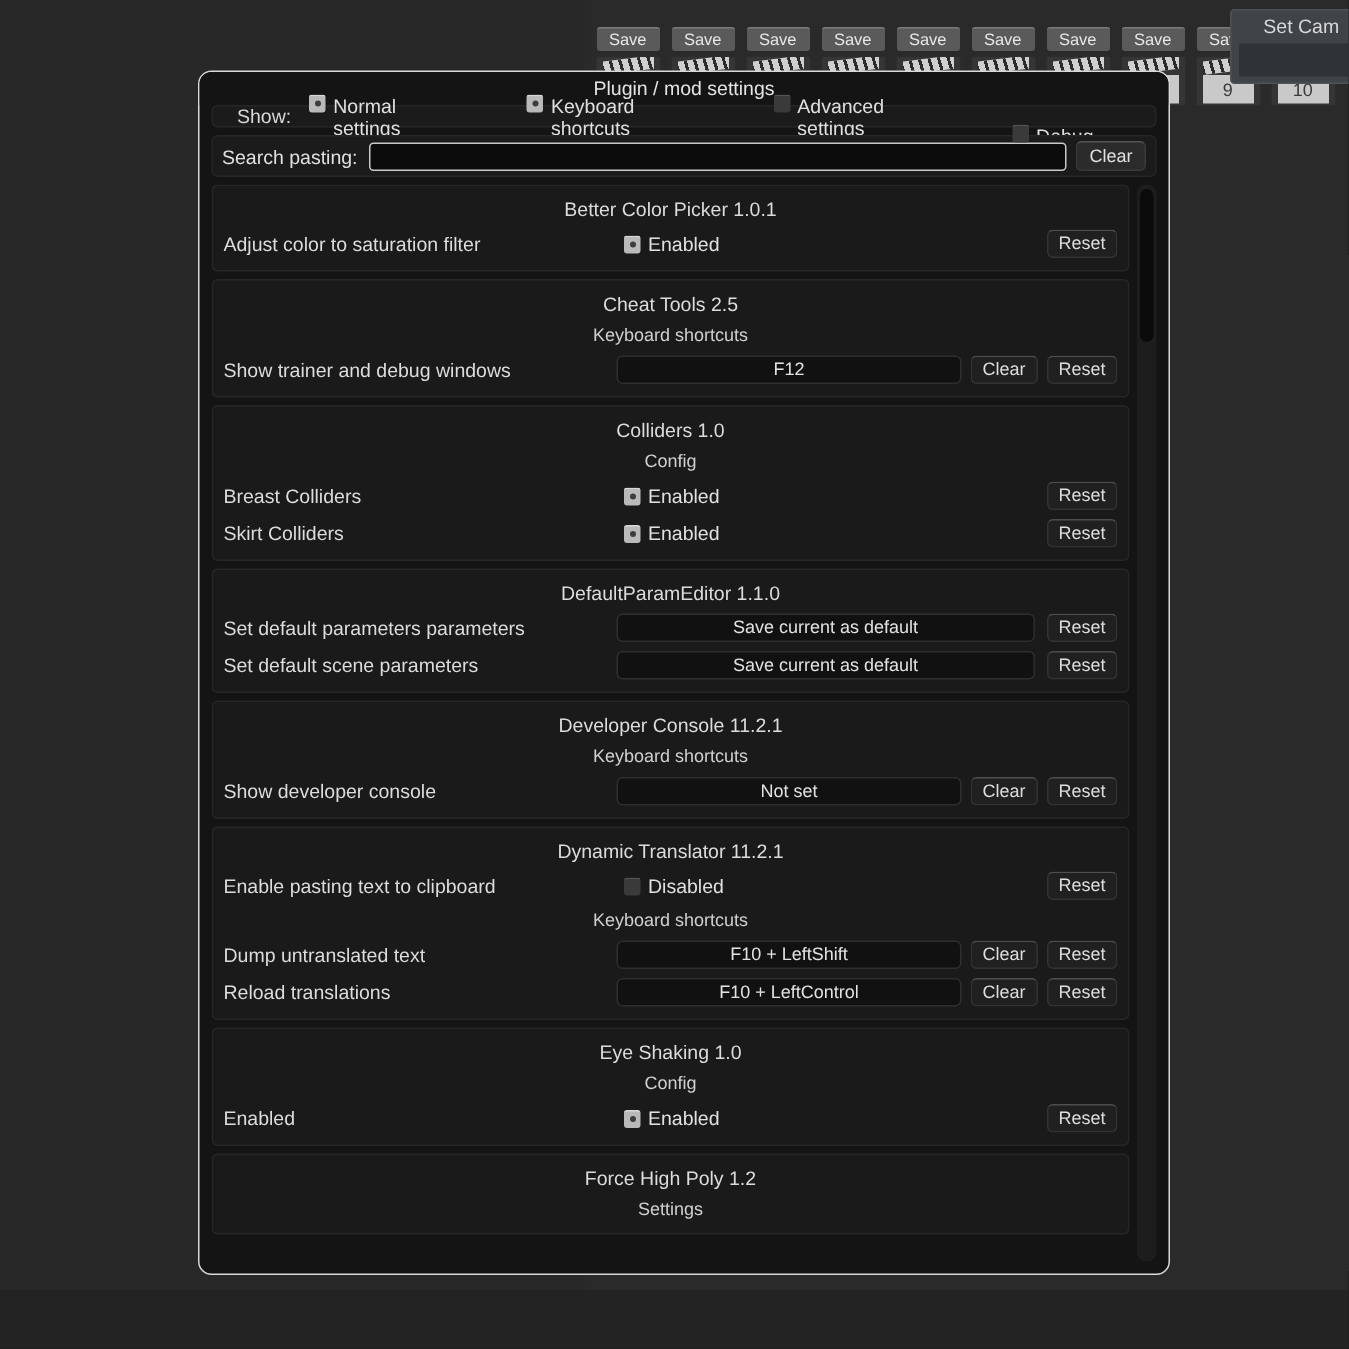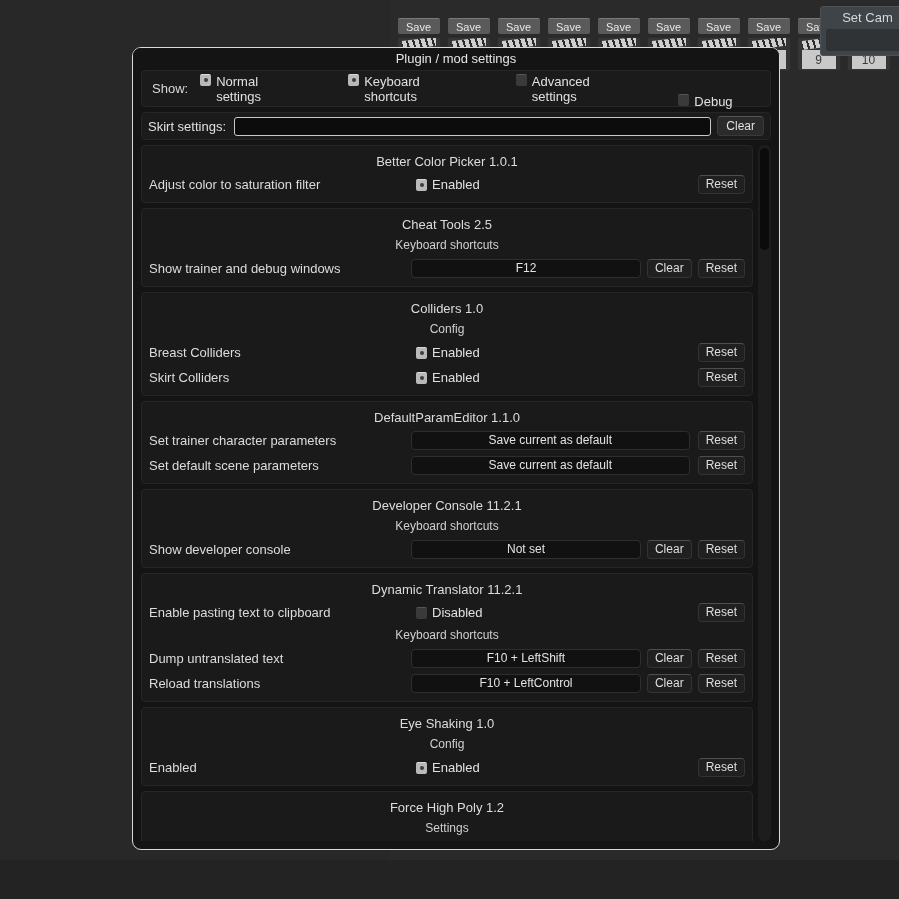--- a/index.html
+++ b/index.html
@@ -59,21 +59,21 @@
     display:flex;flex-direction:column;
   }
   #dialog-titlebar{
     height:22px;line-height:22px;text-align:center;
     color:#e4e4e4;font-size:13px;background:#141414;flex:0 0 auto;
   }
   .bar-row{
     margin:0 8px 5px 8px;background:#1b1b1b;border:1px solid #262626;border-radius:4px;
     box-sizing:border-box;display:flex;align-items:center;flex:0 0 auto;
   }
-  #show-row{height:37px;padding:0 10px;}
+  #show-row{height:15px;padding:0 16px;}
   #show-label{color:#d8d8d8;font-size:13px;margin-right:10px;}
   .filter-opt{display:flex;align-items:flex-start;gap:5px;color:#e0e0e0;font-size:13px;cursor:default;}
   #filter-normal{margin-left:2px;}
   #filter-keyboard{margin-left:52px;}
   #filter-advanced{margin-left:52px;}
   #filter-debug{margin-left:52px;margin-top:40px;}
 
   .tgl{width:11px;height:11px;border-radius:2px;flex:0 0 auto;position:relative;}
   .tgl.on{background:#b9b9b9;border-top:1px solid #d8d8d8;}
   .tgl.on:after{
@@ -279,21 +279,21 @@
         <span class="tgl off"></span>
         <span>Advanced settings</span>
       </div>
       <div class="filter-opt" id="filter-debug">
         <span class="tgl off"></span>
         <span>Debug mode</span>
       </div>
     </div>
 
   <div id="search-row" class="bar-row">
-    <span id="search-label">Skirt settings:</span>
+    <span id="search-label">Search pasting:</span>
     <input id="search-input" type="text" placeholder="" style="">
     <button id="search-clear" class="btn">Clear</button>
   </div>
 
   <div id="scroll-wrap">
     <div id="plugin-list">
         <div class="plugin-card">
           <div class="plugin-title">Better Color Picker 1.0.1</div>
           <div class="setting-row">
             <div class="setting-name">Adjust color to saturation filter</div>
@@ -346,21 +346,21 @@
               </div>
               <div class="row-actions">
                 <button class="sm-btn">Reset</button>
               </div>
             </div>
           </div>
         </div>
         <div class="plugin-card">
           <div class="plugin-title">DefaultParamEditor 1.1.0</div>
           <div class="setting-row">
-            <div class="setting-name">Set trainer character parameters</div>
+            <div class="setting-name">Set default parameters parameters</div>
             <div class="setting-ctl">
               <div class="ctl-btn">Save current as default</div>
               <div class="row-actions">
                 <button class="sm-btn">Reset</button>
               </div>
             </div>
           </div>
           <div class="setting-row">
             <div class="setting-name">Set default scene parameters</div>
             <div class="setting-ctl">

